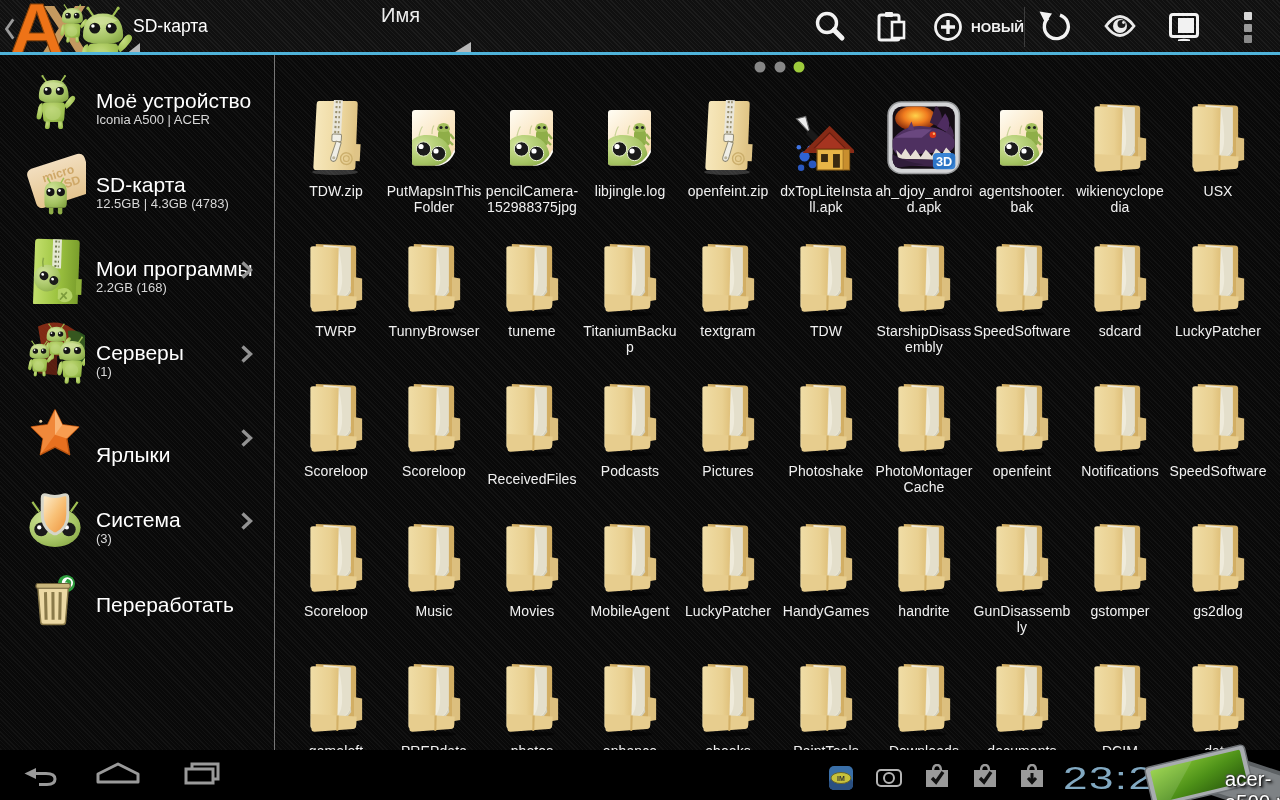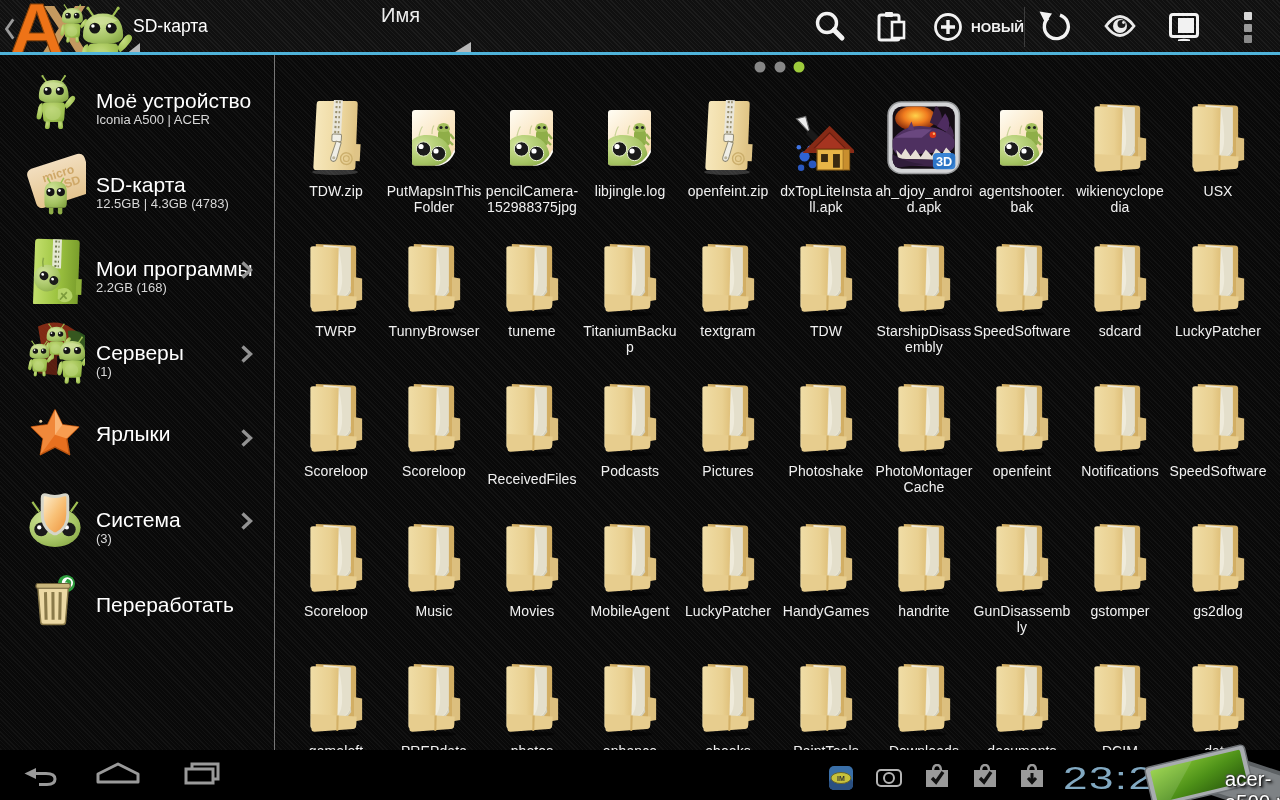--- a/index.html
+++ b/index.html
@@ -367,21 +367,21 @@
     <div class="abs sbt" style="left:96px;top:341px">Серверы</div>
     <div class="abs sbs" style="left:96px;top:364px">(1)</div>
     <svg class="abs" style="left:240px;top:344px" width="14" height="20">
       <path d="M2.5,2.5 L10.5,10 L2.5,17.5" stroke="#929292" stroke-width="3.4" fill="none"></path>
     </svg>
     <svg class="abs" style="left:28px;top:408px" width="54" height="61" viewBox="0 0 56 64">
       <g transform="scale(1.00)">
         <use href="#star"></use>
       </g>
     </svg>
-    <div class="abs sbt" style="left:96px;top:422px">Ярлыки</div>
+    <div class="abs sbt" style="left:96px;top:443px">Ярлыки</div>
     <svg class="abs" style="left:240px;top:428px" width="14" height="20">
       <path d="M2.5,2.5 L10.5,10 L2.5,17.5" stroke="#929292" stroke-width="3.4" fill="none"></path>
     </svg>
     <svg class="abs" style="left:27px;top:490px" width="56" height="63" viewBox="0 0 56 64">
       <g transform="scale(1.00)">
         <use href="#shield"></use>
       </g>
     </svg>
     <div class="abs sbt" style="left:96px;top:508px">Система</div>
     <div class="abs sbs" style="left:96px;top:531px">(3)</div>

